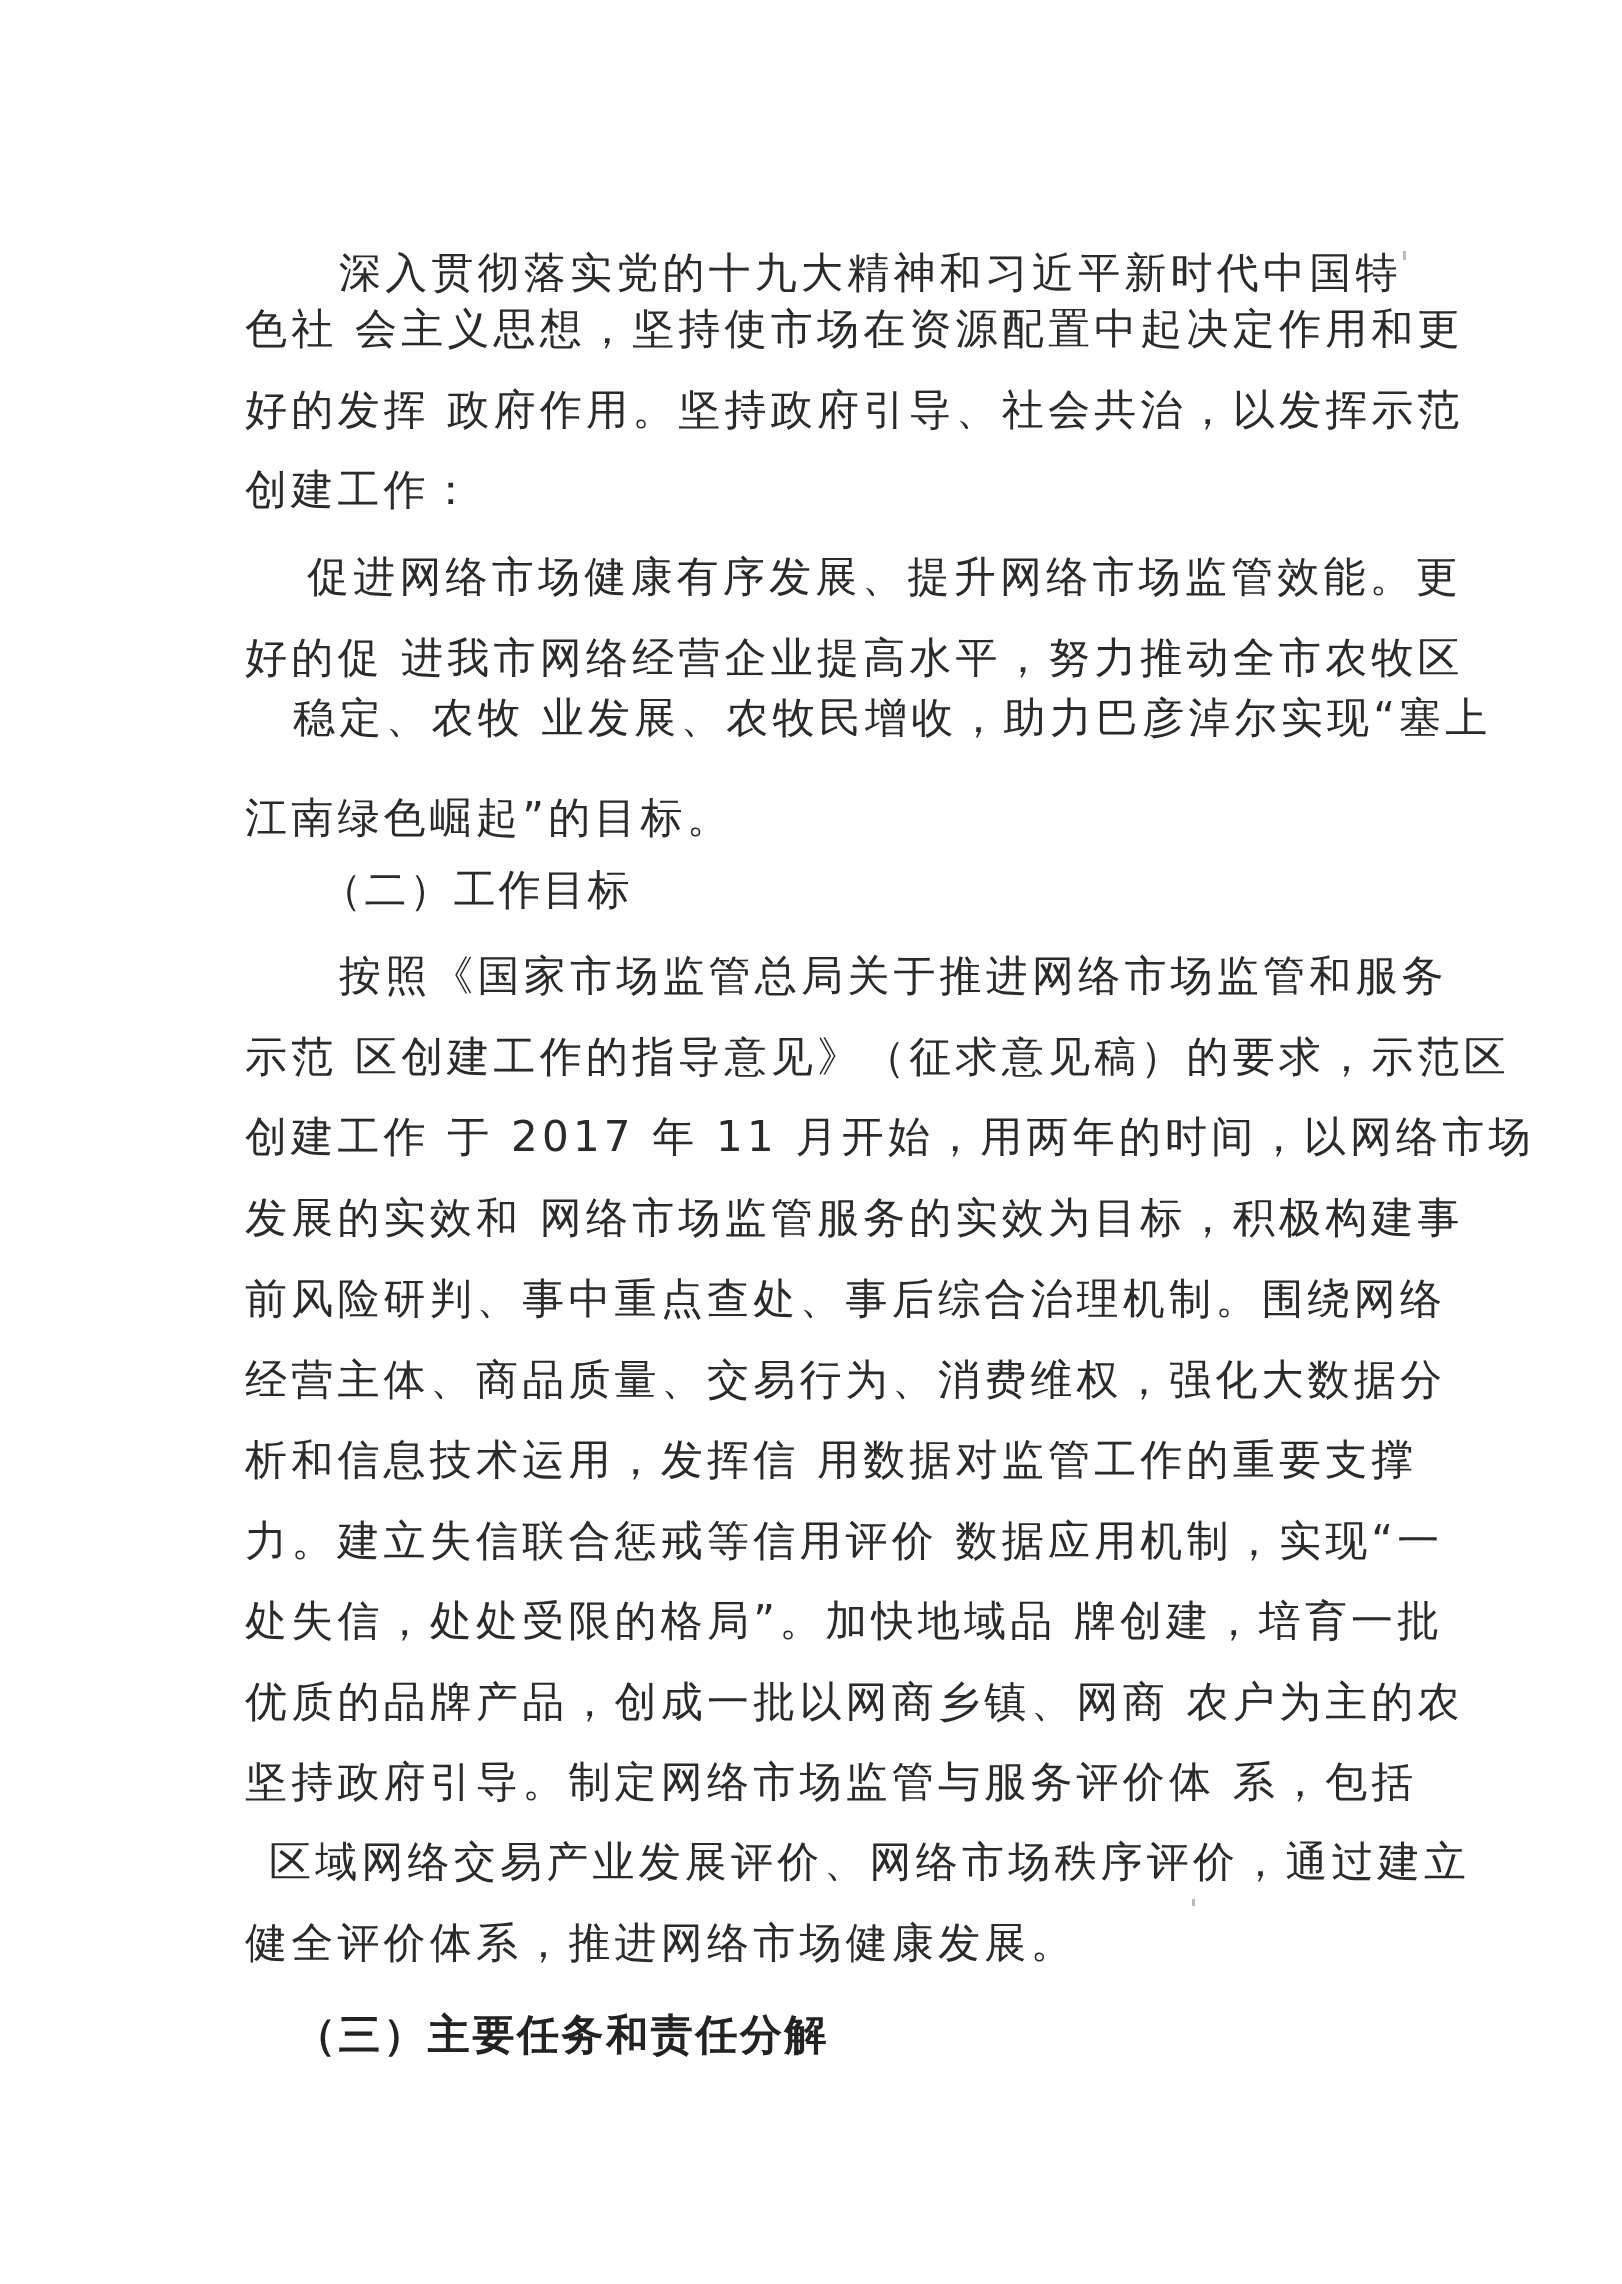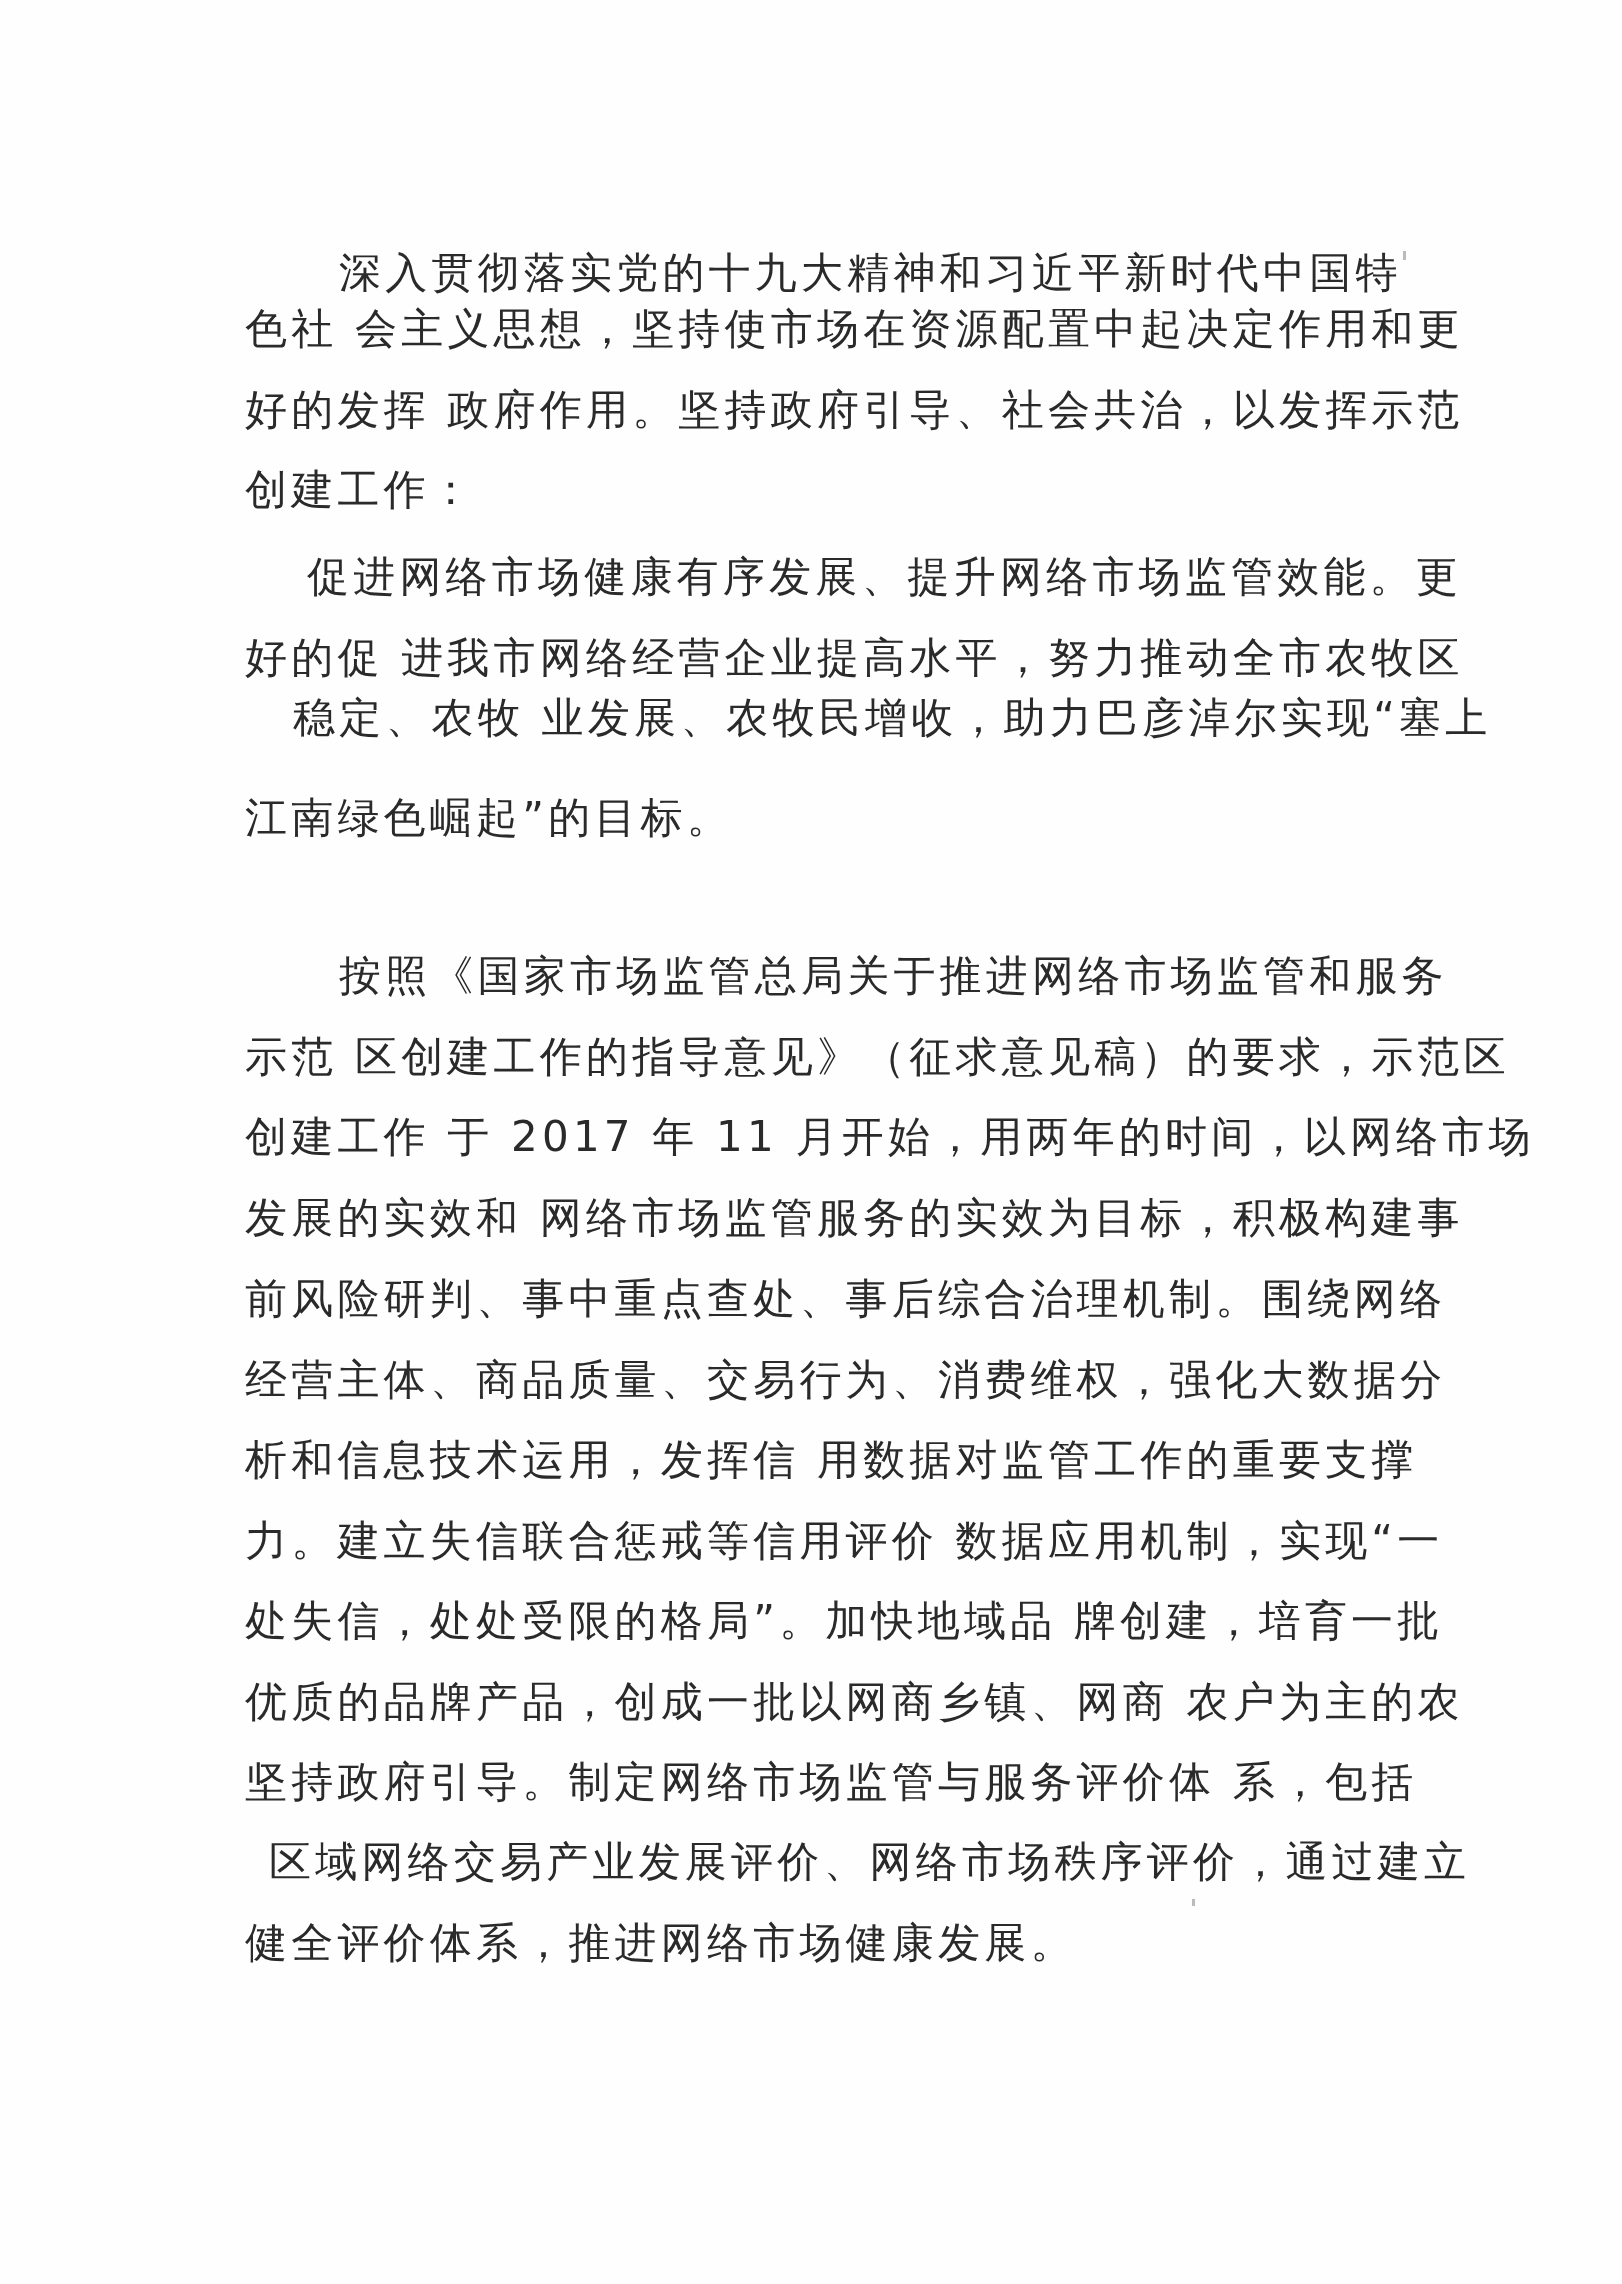--- a/index.html
+++ b/index.html
@@ -49,34 +49,36 @@
     <div class="line last" style="top:460px;">创建工作：</div>
   </div>
 
   <div>
     <div class="line indent2" style="top:547px;">促进网络市场健康有序发展、提升网络市场监管效能。更</div>
     <div class="line" style="top:628px;">好的促 进我市网络经营企业提高水平，努力推动全市农牧区</div>
     <div class="line" style="top:688px;margin-left:48px;">稳定、农牧 业发展、农牧民增收，助力巴彦淖尔实现“塞上</div>
     <div class="line last" style="top:788px;">江南绿色崛起”的目标。</div>
   </div>
 
+  <div class="heading" style="top:860px; left:320px;">（二）工作目标</div>
 
   <div>
     <div class="line indent" style="top:946px;">按照《国家市场监管总局关于推进网络市场监管和服务</div>
     <div class="line" style="top:1027px;">示范 区创建工作的指导意见》（征求意见稿）的要求，示范区</div>
     <div class="line" style="top:1107px;">创建工作 于 2017 年 11 月开始，用两年的时间，以网络市场</div>
     <div class="line" style="top:1188px;">发展的实效和 网络市场监管服务的实效为目标，积极构建事</div>
     <div class="line" style="top:1269px;">前风险研判、事中重点查处、事后综合治理机制。围绕网络</div>
     <div class="line" style="top:1350px;">经营主体、商品质量、交易行为、消费维权，强化大数据分</div>
     <div class="line" style="top:1430px;">析和信息技术运用，发挥信 用数据对监管工作的重要支撑</div>
     <div class="line" style="top:1511px;">力。建立失信联合惩戒等信用评价 数据应用机制，实现“一</div>
     <div class="line" style="top:1591px;">处失信，处处受限的格局”。加快地域品 牌创建，培育一批</div>
     <div class="line" style="top:1672px;">优质的品牌产品，创成一批以网商乡镇、网商 农户为主的农</div>
     <div class="line" style="top:1752px;">坚持政府引导。制定网络市场监管与服务评价体 系，包括</div>
     <div class="line" style="top:1832px;margin-left:24px;">区域网络交易产业发展评价、网络市场秩序评价，通过建立</div>
     <div class="line last" style="top:1913px;">健全评价体系，推进网络市场健康发展。</div>
   </div>
 
+  <div class="heading h3" style="top:2005px; left:294px;">（三）主要任务和责任分解</div>
 
   <div class="speck" style="top:251px; left:1403px;"></div>
   <div class="speck" style="top:1899px; left:1192px; height:6.5px;"></div>
 </div>
 
 
 </body></html>

